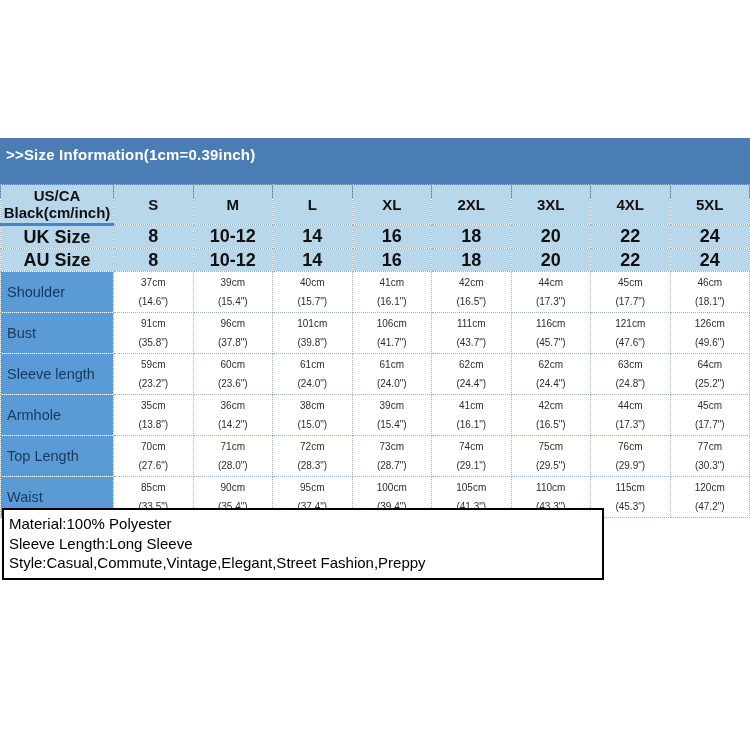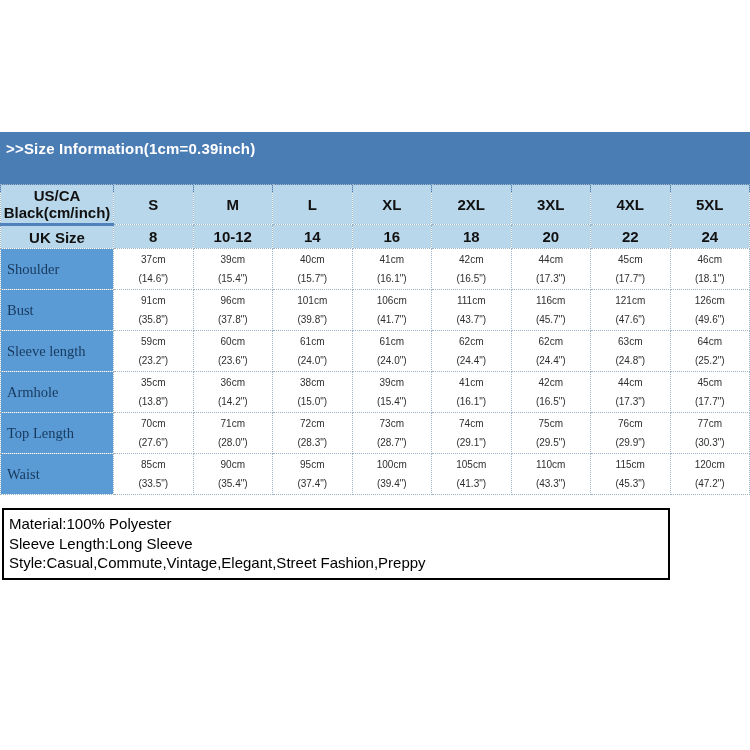--- a/index.html
+++ b/index.html
@@ -7,21 +7,21 @@
     padding: 0;
     width: 750px;
     height: 750px;
     background: #ffffff;
     font-family: "Liberation Sans", sans-serif;
     overflow: hidden;
     position: relative;
   }
   .banner {
     position: absolute;
-    top: 132px;
+    top: 138px;
     left: 0;
     width: 750px;
     height: 61px;
     box-sizing: border-box;
     background: var(--banner-bg, #4b7db5);
     color: var(--banner-text, #ffffff);
     font-size: 15px;
     font-weight: bold;
     padding: 6px 0 0 6px;
     line-height: 21px;
@@ -51,43 +51,42 @@
     color: #111111;
   }
   td.corner-cell {
     border-bottom: 3px solid var(--corner-underline, #4f81bd) !important;
     line-height: 17px;
   }
   tr.size-row td {
     background: var(--header-row-bg, #b9d7ea);
     height: 22px;
     font-weight: bold;
-    font-size: 15px;
+    font-size: 18px;
     color: #111111;
   }
   tr.meas-row td {
     background: #ffffff;
     height: 40px;
     font-size: 10px;
     line-height: 19px;
     color: var(--cell-text, #2e2e2e);
   }
   tr.meas-row td.label-cell {
     background: var(--label-column-bg, #5b9bd5);
     color: var(--label-text, #17395d);
     text-align: left;
     padding-left: 6px;
     font-size: 14.5px;
-    font-family: Liberation Serif, serif;
   }
   .info-box {
     position: absolute;
     top: 508px;
     left: 2px;
-    width: 668px;
+    width: 602px;
     box-sizing: border-box;
     border: 2px solid var(--info-border, #000000);
     background: #ffffff;
     padding: 4px 4px 5px 5px;
     font-size: 15px;
     line-height: 19.5px;
     color: #000000;
   }
 </style>
 </head>
@@ -128,20 +127,31 @@
         <td>UK Size</td>
         <td>8</td>
         <td>10-12</td>
         <td>14</td>
         <td>16</td>
         <td>18</td>
         <td>20</td>
         <td>22</td>
         <td>24</td>
       </tr>
+      <tr class="size-row">
+        <td>AU Size</td>
+        <td>8</td>
+        <td>10-12</td>
+        <td>14</td>
+        <td>16</td>
+        <td>18</td>
+        <td>20</td>
+        <td>22</td>
+        <td>24</td>
+      </tr>
       <tr class="meas-row">
         <td class="label-cell">Shoulder</td>
         <td>
           <div>37cm</div>
           <div>(14.6")</div>
         </td>
         <td>
           <div>39cm</div>
           <div>(15.4")</div>
         </td>

